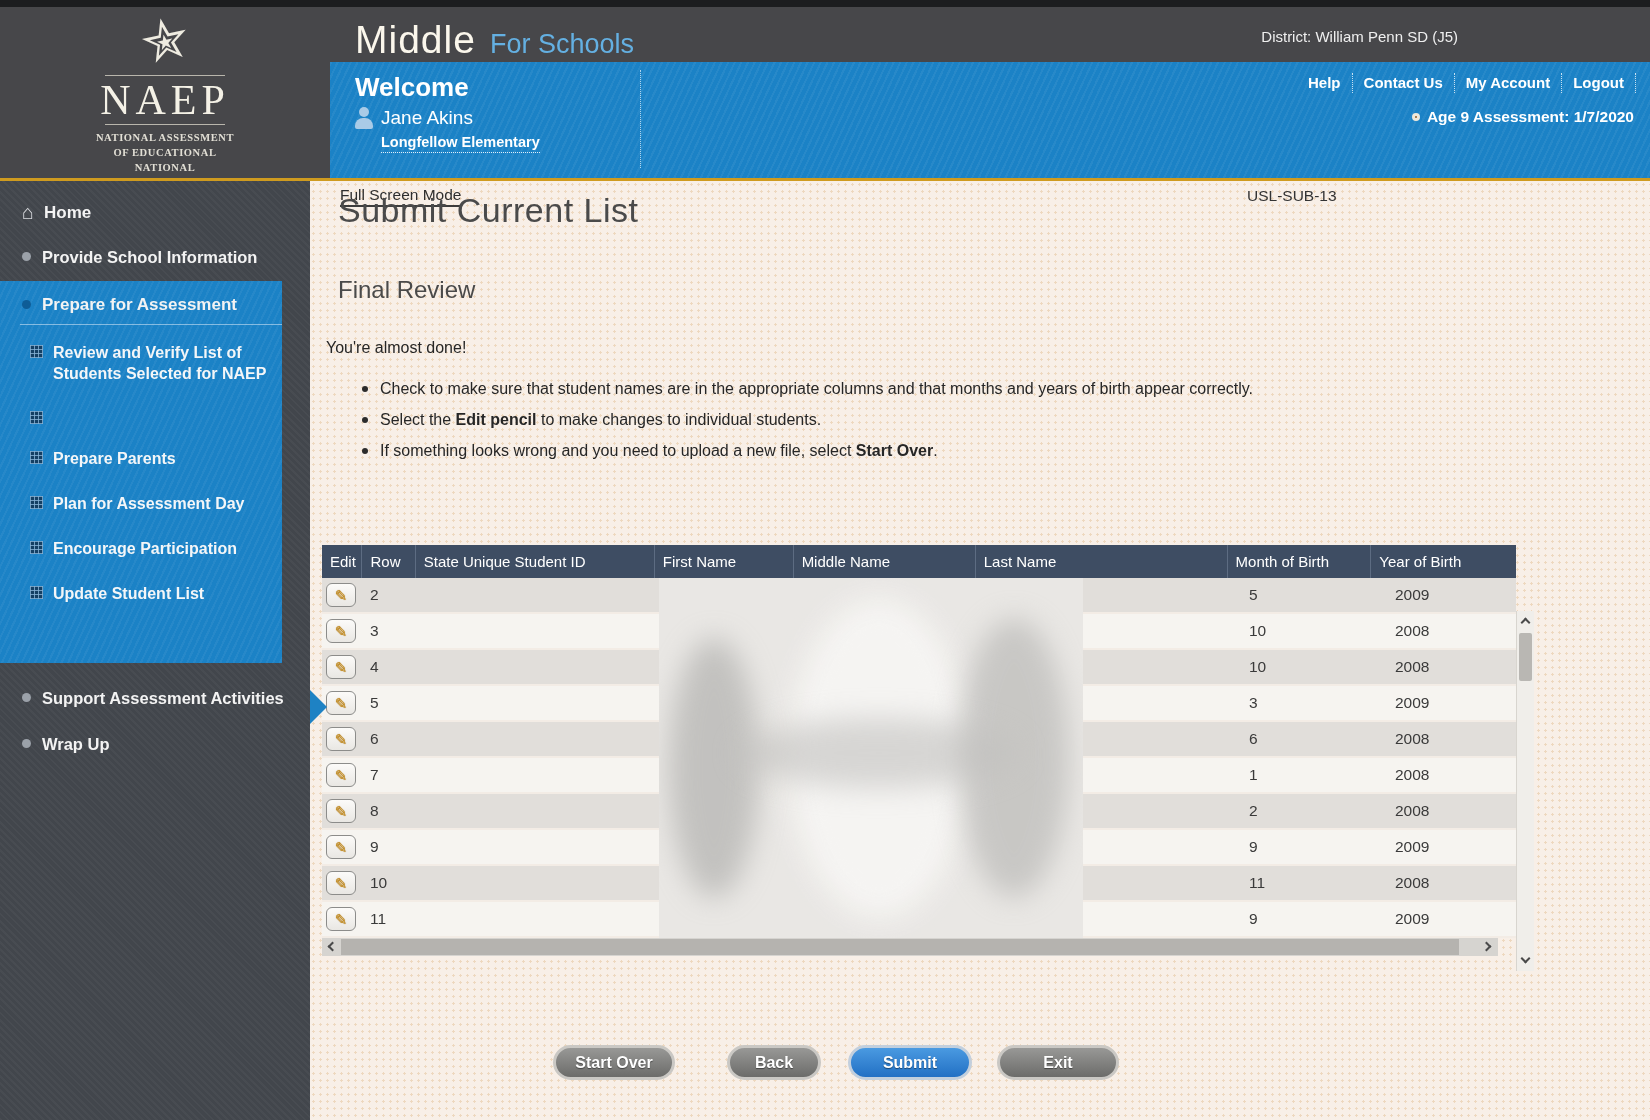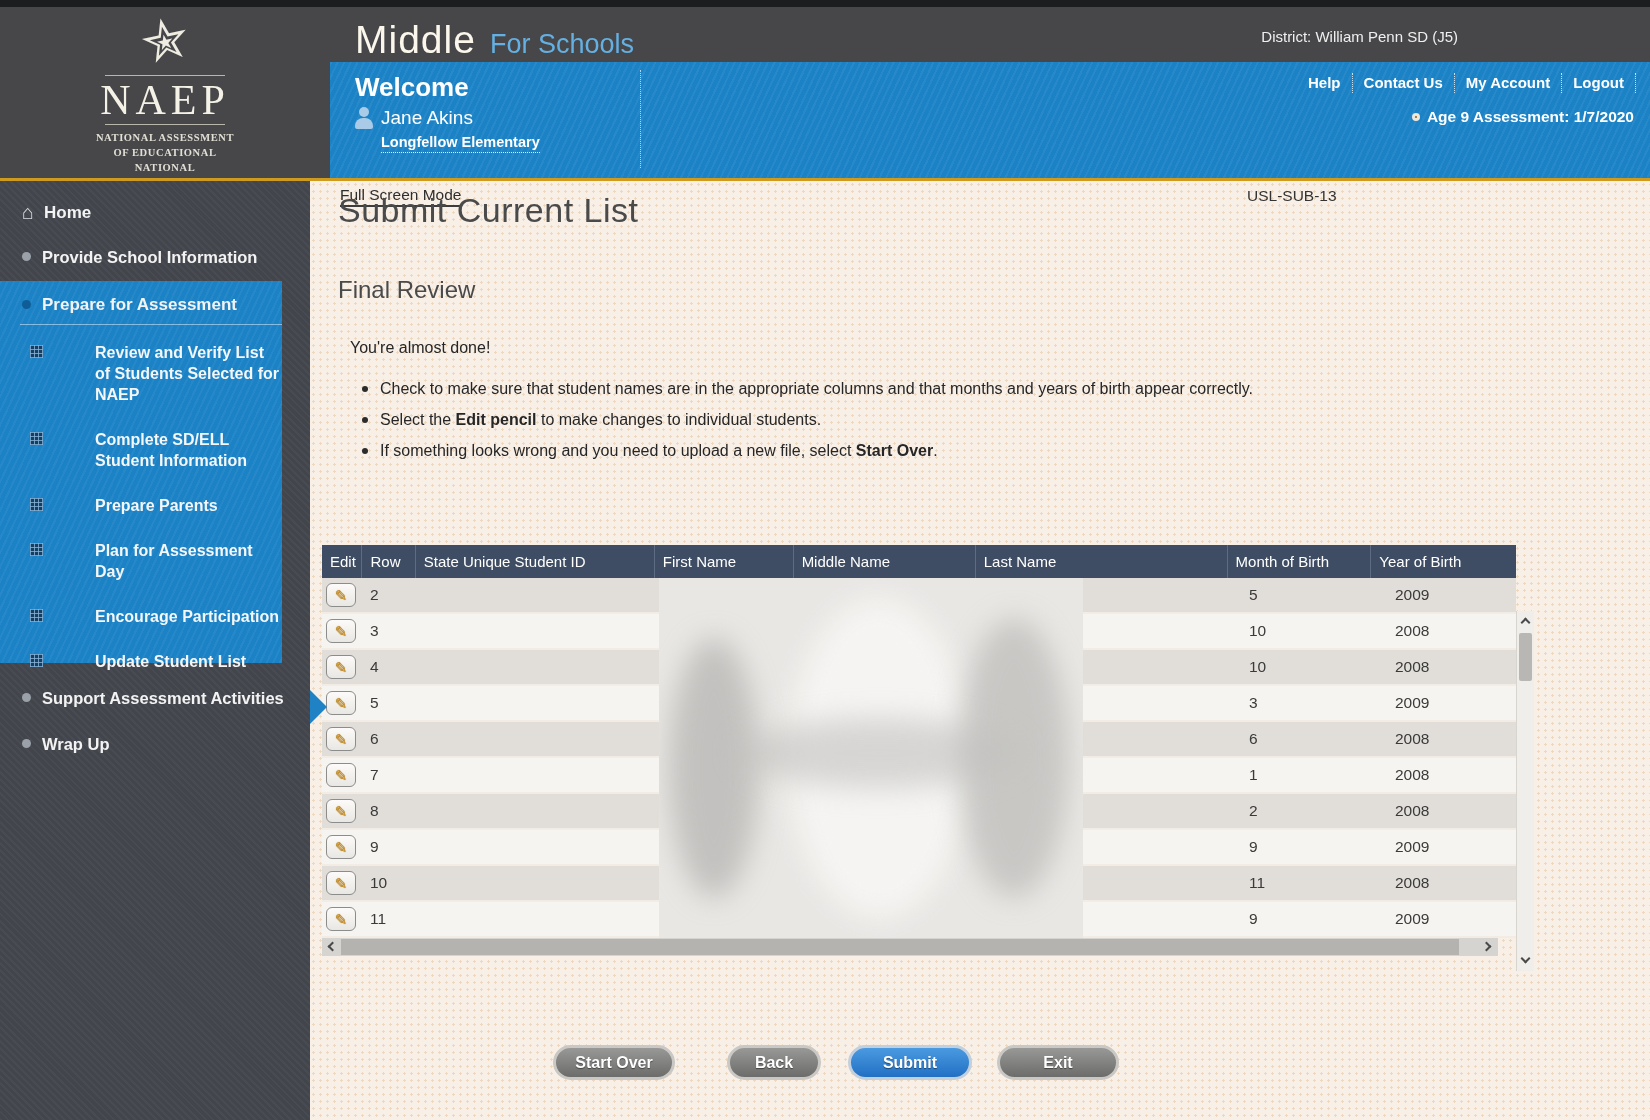--- a/index.html
+++ b/index.html
@@ -81,42 +81,42 @@
   .item-prepare .bullet{ background:#0e5d97; }
   .blue-divider{ margin:9px 0 0 20px; height:1px; background:rgba(220,235,248,.55); }
   .sub-items{ padding:17px 0 0 30px; }
   .sub-item{ display:flex; align-items:flex-start; margin-bottom:24px; cursor:pointer; }
   .grid-icon{
     flex:none; width:13px; height:13px; margin:3px 10px 0 0;
     background:#143f63;
     background-image:repeating-linear-gradient(0deg, rgba(137,180,215,.8) 0 1px, rgba(0,0,0,0) 1px 4px),
                      repeating-linear-gradient(90deg, rgba(137,180,215,.8) 0 1px, rgba(0,0,0,0) 1px 4px);
   }
-  .sub-label{ font-size:16px; font-weight:bold; color:#f4f6f8; line-height:21px; width:248px;margin-left:42px; }
+  .sub-label{ font-size:16px; font-weight:bold; color:#f4f6f8; line-height:21px; width:248px; }
   .item-support{ padding:507px 0 0 22px; position:absolute; top:0; left:0; }
   .item-wrapup{ padding:553px 0 0 22px; position:absolute; top:0; left:0; }
   .side-pointer{
     position:absolute; left:310px; top:690px; width:0; height:0; z-index:6;
     border-top:17px solid rgba(0,0,0,0);
     border-bottom:17px solid rgba(0,0,0,0);
     border-left:17px solid #1e82c4;
   }
 
   
   .content{
     position:absolute; left:310px; top:181px; width:1340px; height:939px;
     background:#f8efe7;
     background-image:radial-gradient(rgba(210,158,85,.28) 1px, rgba(0,0,0,0) 1.2px);
     background-size:7px 7px;
   }
   .fullscreen-link{ position:absolute; left:30px; top:5px; font-size:15.5px; color:#2e2e2e; border-bottom:2px solid #3c3c3c; padding-bottom:1px; cursor:pointer; }
   .page-code{ position:absolute; left:937px; top:6px; font-size:15.5px; color:#333; }
   .page-title{ position:absolute; left:28px; top:10px; font-size:34px; color:#4a4a4a; letter-spacing:.5px; }
   .section-title{ position:absolute; left:28px; top:95px; font-size:24px; color:#4a4a4a; }
-  .intro-text{ position:absolute; left:40px; top:158px; font-size:16px; color:#262626; }
+  .intro-text{ position:absolute; left:16px; top:158px; font-size:16px; color:#262626; }
   .bullets{ position:absolute; left:52px; top:196px; width:992px; list-style:none; }
   .bullets li{ position:relative; font-size:16px; line-height:24px; color:#262626; margin-bottom:7px; padding-left:18px; }
   .bullets li::before{ content:""; position:absolute; left:0; top:9px; width:6px; height:6px; border-radius:50%; background:#2b2b2b; }
   .bullets b{ font-weight:bold; }
 
   
   .tablewrap{ position:absolute; left:12px; top:364px; width:1212px; }
   .thead{ display:flex; width:1194px; height:33px; background:#3e4d63; }
   .th{ font-size:15px; color:#fff; line-height:33px; padding-left:8px; border-left:1px solid #5d6c82; overflow:hidden; white-space:nowrap; }
   .th:first-child{ border-left:none; }
@@ -238,21 +238,20 @@
       <span class="side-label">Prepare for Assessment</span>
     </div>
     <div class="blue-divider"></div>
     <div class="sub-items">
         <div class="sub-item">
           <span class="grid-icon"></span>
           <span class="sub-label">Review and Verify List of Students Selected for NAEP</span>
         </div>
         <div class="sub-item">
           <span class="grid-icon"></span>
-          <span class="sub-label">Complete SD/ELL Student Information</span>
         </div>
         <div class="sub-item">
           <span class="grid-icon"></span>
           <span class="sub-label">Prepare Parents</span>
         </div>
         <div class="sub-item">
           <span class="grid-icon"></span>
           <span class="sub-label">Plan for Assessment Day</span>
         </div>
         <div class="sub-item">

